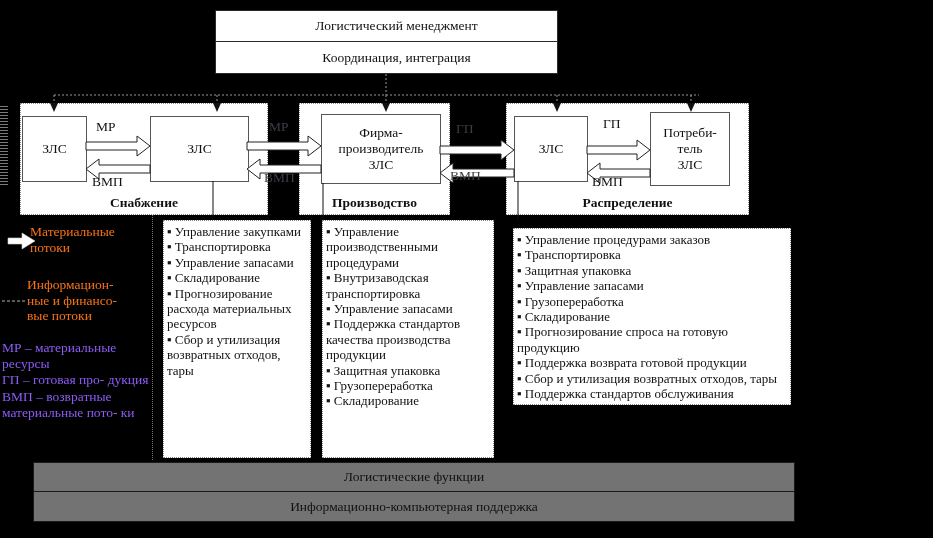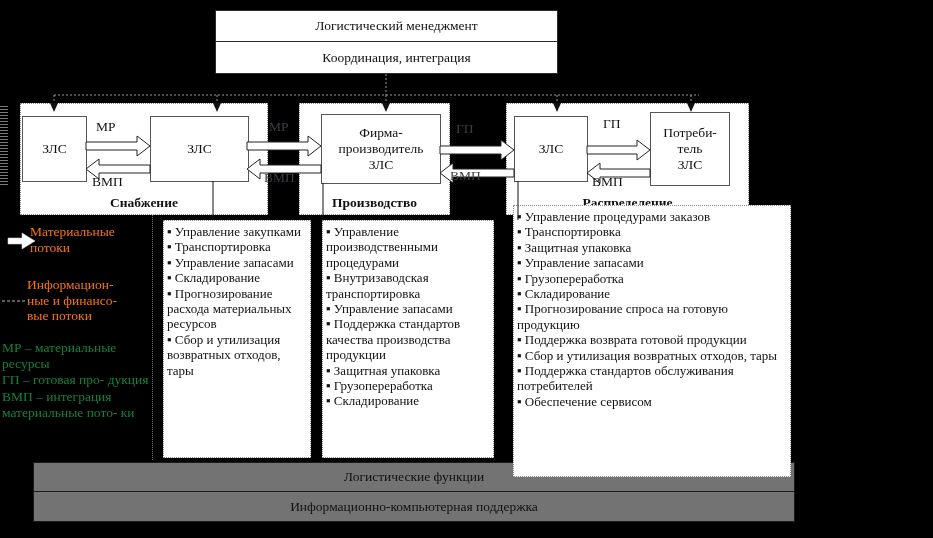--- a/index.html
+++ b/index.html
@@ -20,21 +20,21 @@
   .node{background:#fff;border:1px solid #555;z-index:2;text-align:center;
     font-size:13.5px;line-height:16px;white-space:pre-line;}
   .node .vcent{position:absolute;left:0;width:100%;top:50%;transform:translateY(-50%);}
   
   .flow-label{font-size:13.5px;z-index:6;}
   .flow-label.dim{color:#3e3e46;}
   
   .legend-panel{left:0;top:215px;width:152px;height:245px;background:#000;
     border-right:1px dotted #777;}
   .legend-text{color:#f97316;font-size:13.5px;line-height:15.5px;white-space:pre-line;}
-  .abbr-item{color:#15803d;font-size:13.5px;line-height:16.2px;}
+  .abbr-item{color:#8b5cf6;font-size:13.5px;line-height:16.2px;}
   .stipple{left:0;top:106px;width:8px;height:80px;
     background:repeating-linear-gradient(180deg,#7a7a7a 0 1px,#000 1px 3px);}
   
   .fn-panel{background:#fff;border:1px dotted #8a8a8a;padding:3px 2px 3px 3px;
     box-sizing:border-box;overflow:hidden;z-index:1;}
   .fn-item{font-size:13px;line-height:15.4px;}
   
   .footer-bar{left:33px;width:760px;height:28px;background:#737373;border:1px solid #1a1a1a;
     text-align:center;line-height:28px;font-size:13.5px;}
   svg.overlay{position:absolute;left:0;top:0;z-index:5;pointer-events:none;}
@@ -92,41 +92,41 @@
   <div class="abs legend-panel"></div>
   <div class="abs stipple"></div>
   <div class="abs legend-text" style="left:30px;top:224px;width:118px;">Материальные
 потоки</div>
   <div class="abs legend-text" style="left:27px;top:277px;width:122px;">Информацион-
 ные и финансо-
 вые потоки</div>
   <div class="abs" style="left:2px;top:340px;width:149px;">
       <div class="abbr-item">МР – материальные ресурсы</div>
       <div class="abbr-item">ГП – готовая про- дукция</div>
-      <div class="abbr-item">ВМП – интеграция материальные пото- ки</div>
+      <div class="abbr-item">ВМП – возвратные материальные пото- ки</div>
     </div>
 
   <div class="abs fn-panel" style="left:163px;top:220px;width:148px;height:238px;">
       <div class="fn-item">▪ Управление закупками</div>
       <div class="fn-item">▪ Транспортировка</div>
       <div class="fn-item">▪ Управление запасами</div>
       <div class="fn-item">▪ Складирование</div>
       <div class="fn-item">▪ Прогнозирование расхода материальных ресурсов</div>
       <div class="fn-item">▪ Сбор и утилизация возвратных отходов, тары</div>
     </div>
   <div class="abs fn-panel" style="left:322px;top:220px;width:172px;height:238px;">
       <div class="fn-item">▪ Управление производственными процедурами</div>
       <div class="fn-item">▪ Внутризаводская транспортировка</div>
       <div class="fn-item">▪ Управление запасами</div>
       <div class="fn-item">▪ Поддержка стандартов качества производства продукции</div>
       <div class="fn-item">▪ Защитная упаковка</div>
       <div class="fn-item">▪ Грузопереработка</div>
       <div class="fn-item">▪ Складирование</div>
     </div>
-  <div class="abs fn-panel" style="left:513px;top:205px;width:278px;height:272px;">
+  <div class="abs fn-panel" style="left:513px;top:228px;width:278px;height:177px;">
       <div class="fn-item">▪ Управление процедурами заказов</div>
       <div class="fn-item">▪ Транспортировка</div>
       <div class="fn-item">▪ Защитная упаковка</div>
       <div class="fn-item">▪ Управление запасами</div>
       <div class="fn-item">▪ Грузопереработка</div>
       <div class="fn-item">▪ Складирование</div>
       <div class="fn-item">▪ Прогнозирование спроса на готовую продукцию</div>
       <div class="fn-item">▪ Поддержка возврата готовой продукции</div>
       <div class="fn-item">▪ Сбор и утилизация возвратных отходов, тары</div>
       <div class="fn-item">▪ Поддержка стандартов обслуживания потребителей</div>

